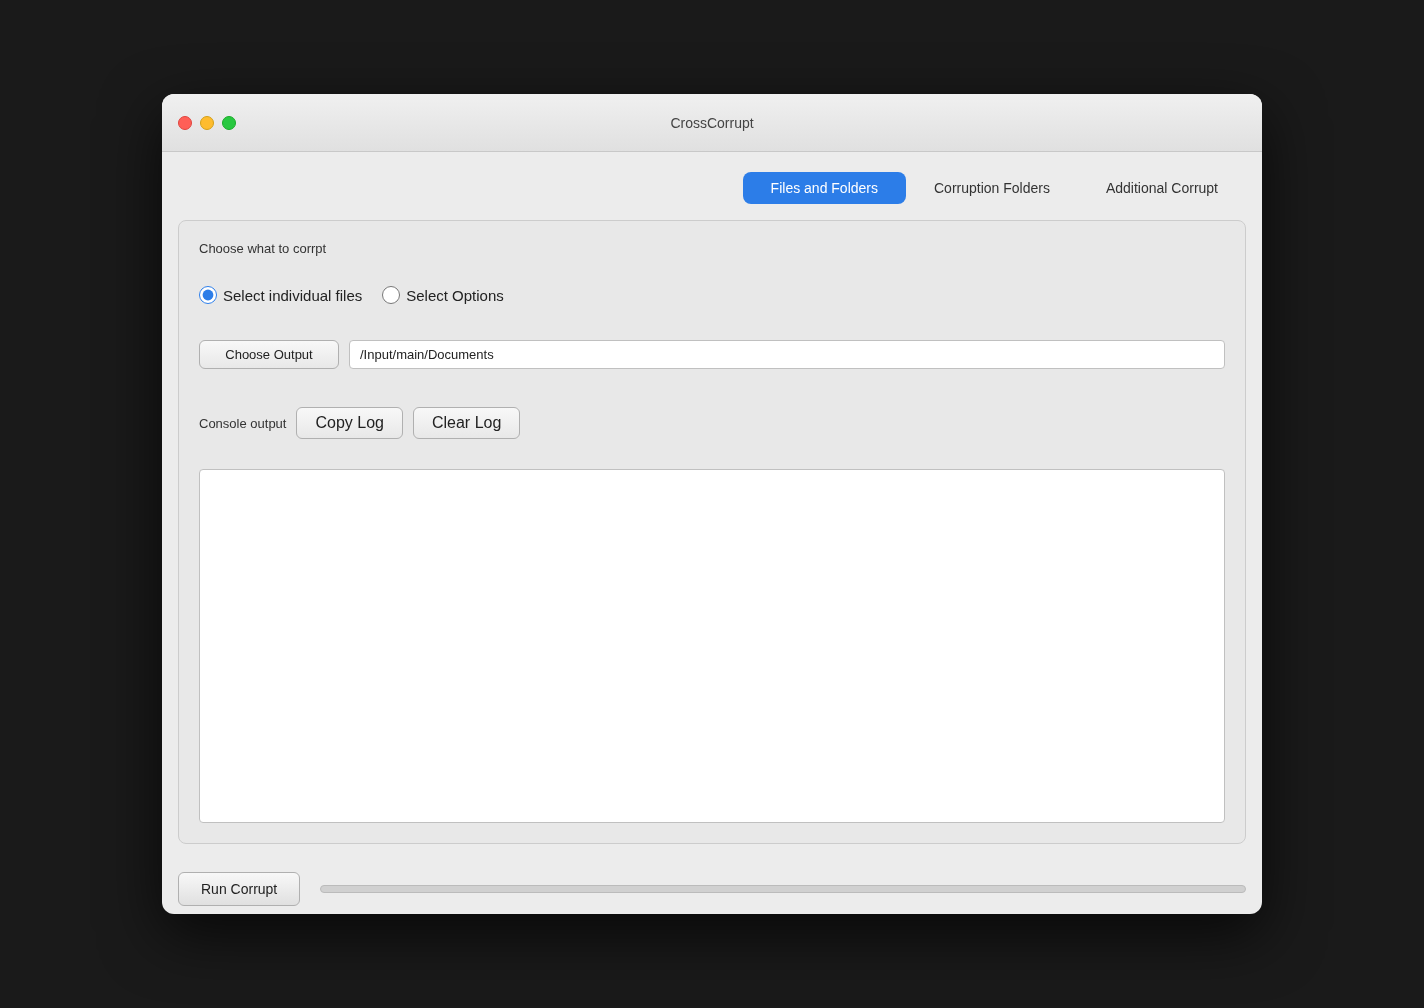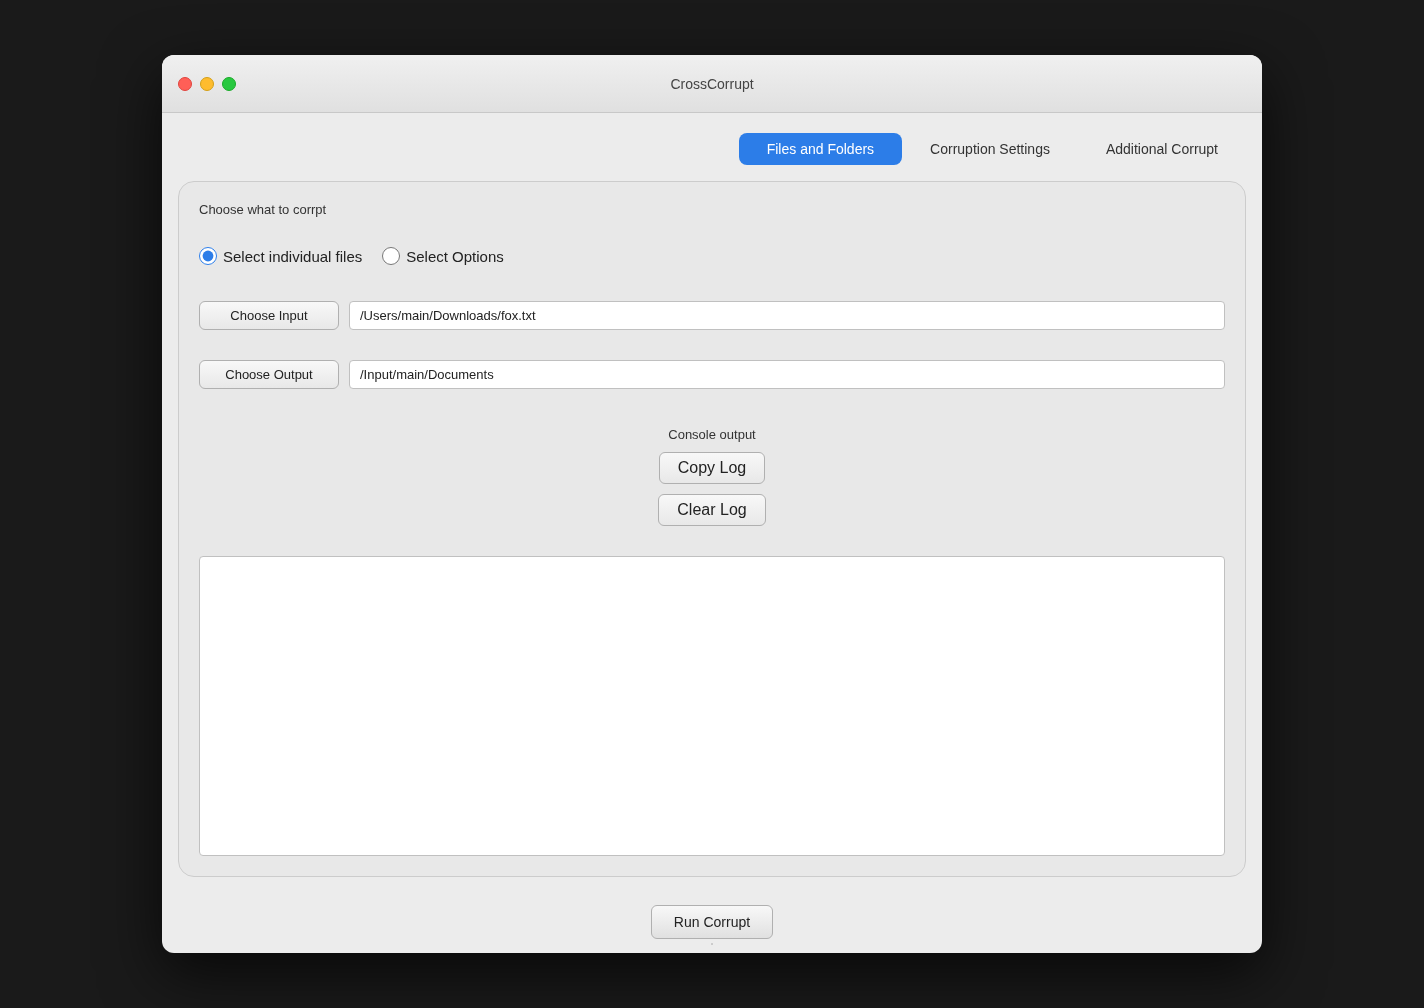--- a/index.html
+++ b/index.html
@@ -105,21 +105,21 @@
     }
 
     .tab.active {
       background: #2c7de8;
       color: #fff;
       font-weight: 500;
     }
 
     .main-panel {
       background: #e8e8e8;
-      border-radius: 16px;
+      border-radius: 8px;
       border: 1px solid #ccc;
       padding: 20px;
       flex: 1;
       display: flex;
       flex-direction: column;
       gap: 24px;
     }
 
     .section-label {
       font-size: 13px;
@@ -179,21 +179,20 @@
       font-size: 13px;
       color: #222;
     }
 
     .console-row {
       display: flex;
       align-items: center;
       gap: 10px;
       margin-top: 8px;
       margin-bottom: 6px;
-      flex-direction: column;
     }
 
     .console-label {
       font-size: 13px;
       color: #333;
     }
 
     .log-button {
       padding: 6px 18px;
       background: linear-gradient(to bottom, #f8f8f8, #e8e8e8);
@@ -214,24 +213,23 @@
       font-size: 13px;
       font-family: 'Menlo', 'Monaco', monospace;
       color: #222;
       resize: none;
       overflow-y: auto;
     }
 
     .bottom-bar {
       display: flex;
       align-items: center;
-      gap: 4px;
+      gap: 20px;
       padding: 12px 16px 8px;
       flex-shrink: 0;
-      flex-direction: column;
     }
 
     .run-button {
       padding: 8px 22px;
       background: linear-gradient(to bottom, #f8f8f8, #e0e0e0);
       border: 1px solid #b0b0b0;
       border-radius: 6px;
       font-size: 14px;
       color: #222;
       cursor: pointer;
@@ -265,43 +263,39 @@
       <div class="traffic-light minimize"></div>
       <div class="traffic-light maximize"></div>
     </div>
     <span class="title-bar-title">CrossCorrupt</span>
   </div>
 
   <div class="window-content">
 
     <div class="tabs">
       <button class="tab active">Files and Folders</button>
-      <button class="tab">Corruption Settings</button>
+      <button class="tab">Corruption Folders</button>
       <button class="tab">Additional Corrupt</button>
     </div>
 
     <div class="main-panel">
 
       <div class="section-label">Choose what to corrpt</div>
 
       <div class="radio-group">
         <label class="radio-option">
           <input type="radio" class="radio-input" name="file-select" checked="" style="">
           <span>Select individual files</span>
         </label>
         <label class="radio-option">
           <input type="radio" class="radio-input" name="file-select" style="">
           <span>Select Options</span>
         </label>
       </div>
 
-      <div class="file-row">
-        <button class="file-button">Choose Input</button>
-        <div class="file-path-box">/Users/main/Downloads/fox.txt</div>
-      </div>
 
       <div class="file-row">
         <button class="file-button">Choose Output</button>
         <div class="file-path-box">/Input/main/Documents</div>
       </div>
 
       <div class="console-row">
         <span class="console-label">Console output</span>
         <button class="log-button">Copy Log</button>
         <button class="log-button">Clear Log</button>

